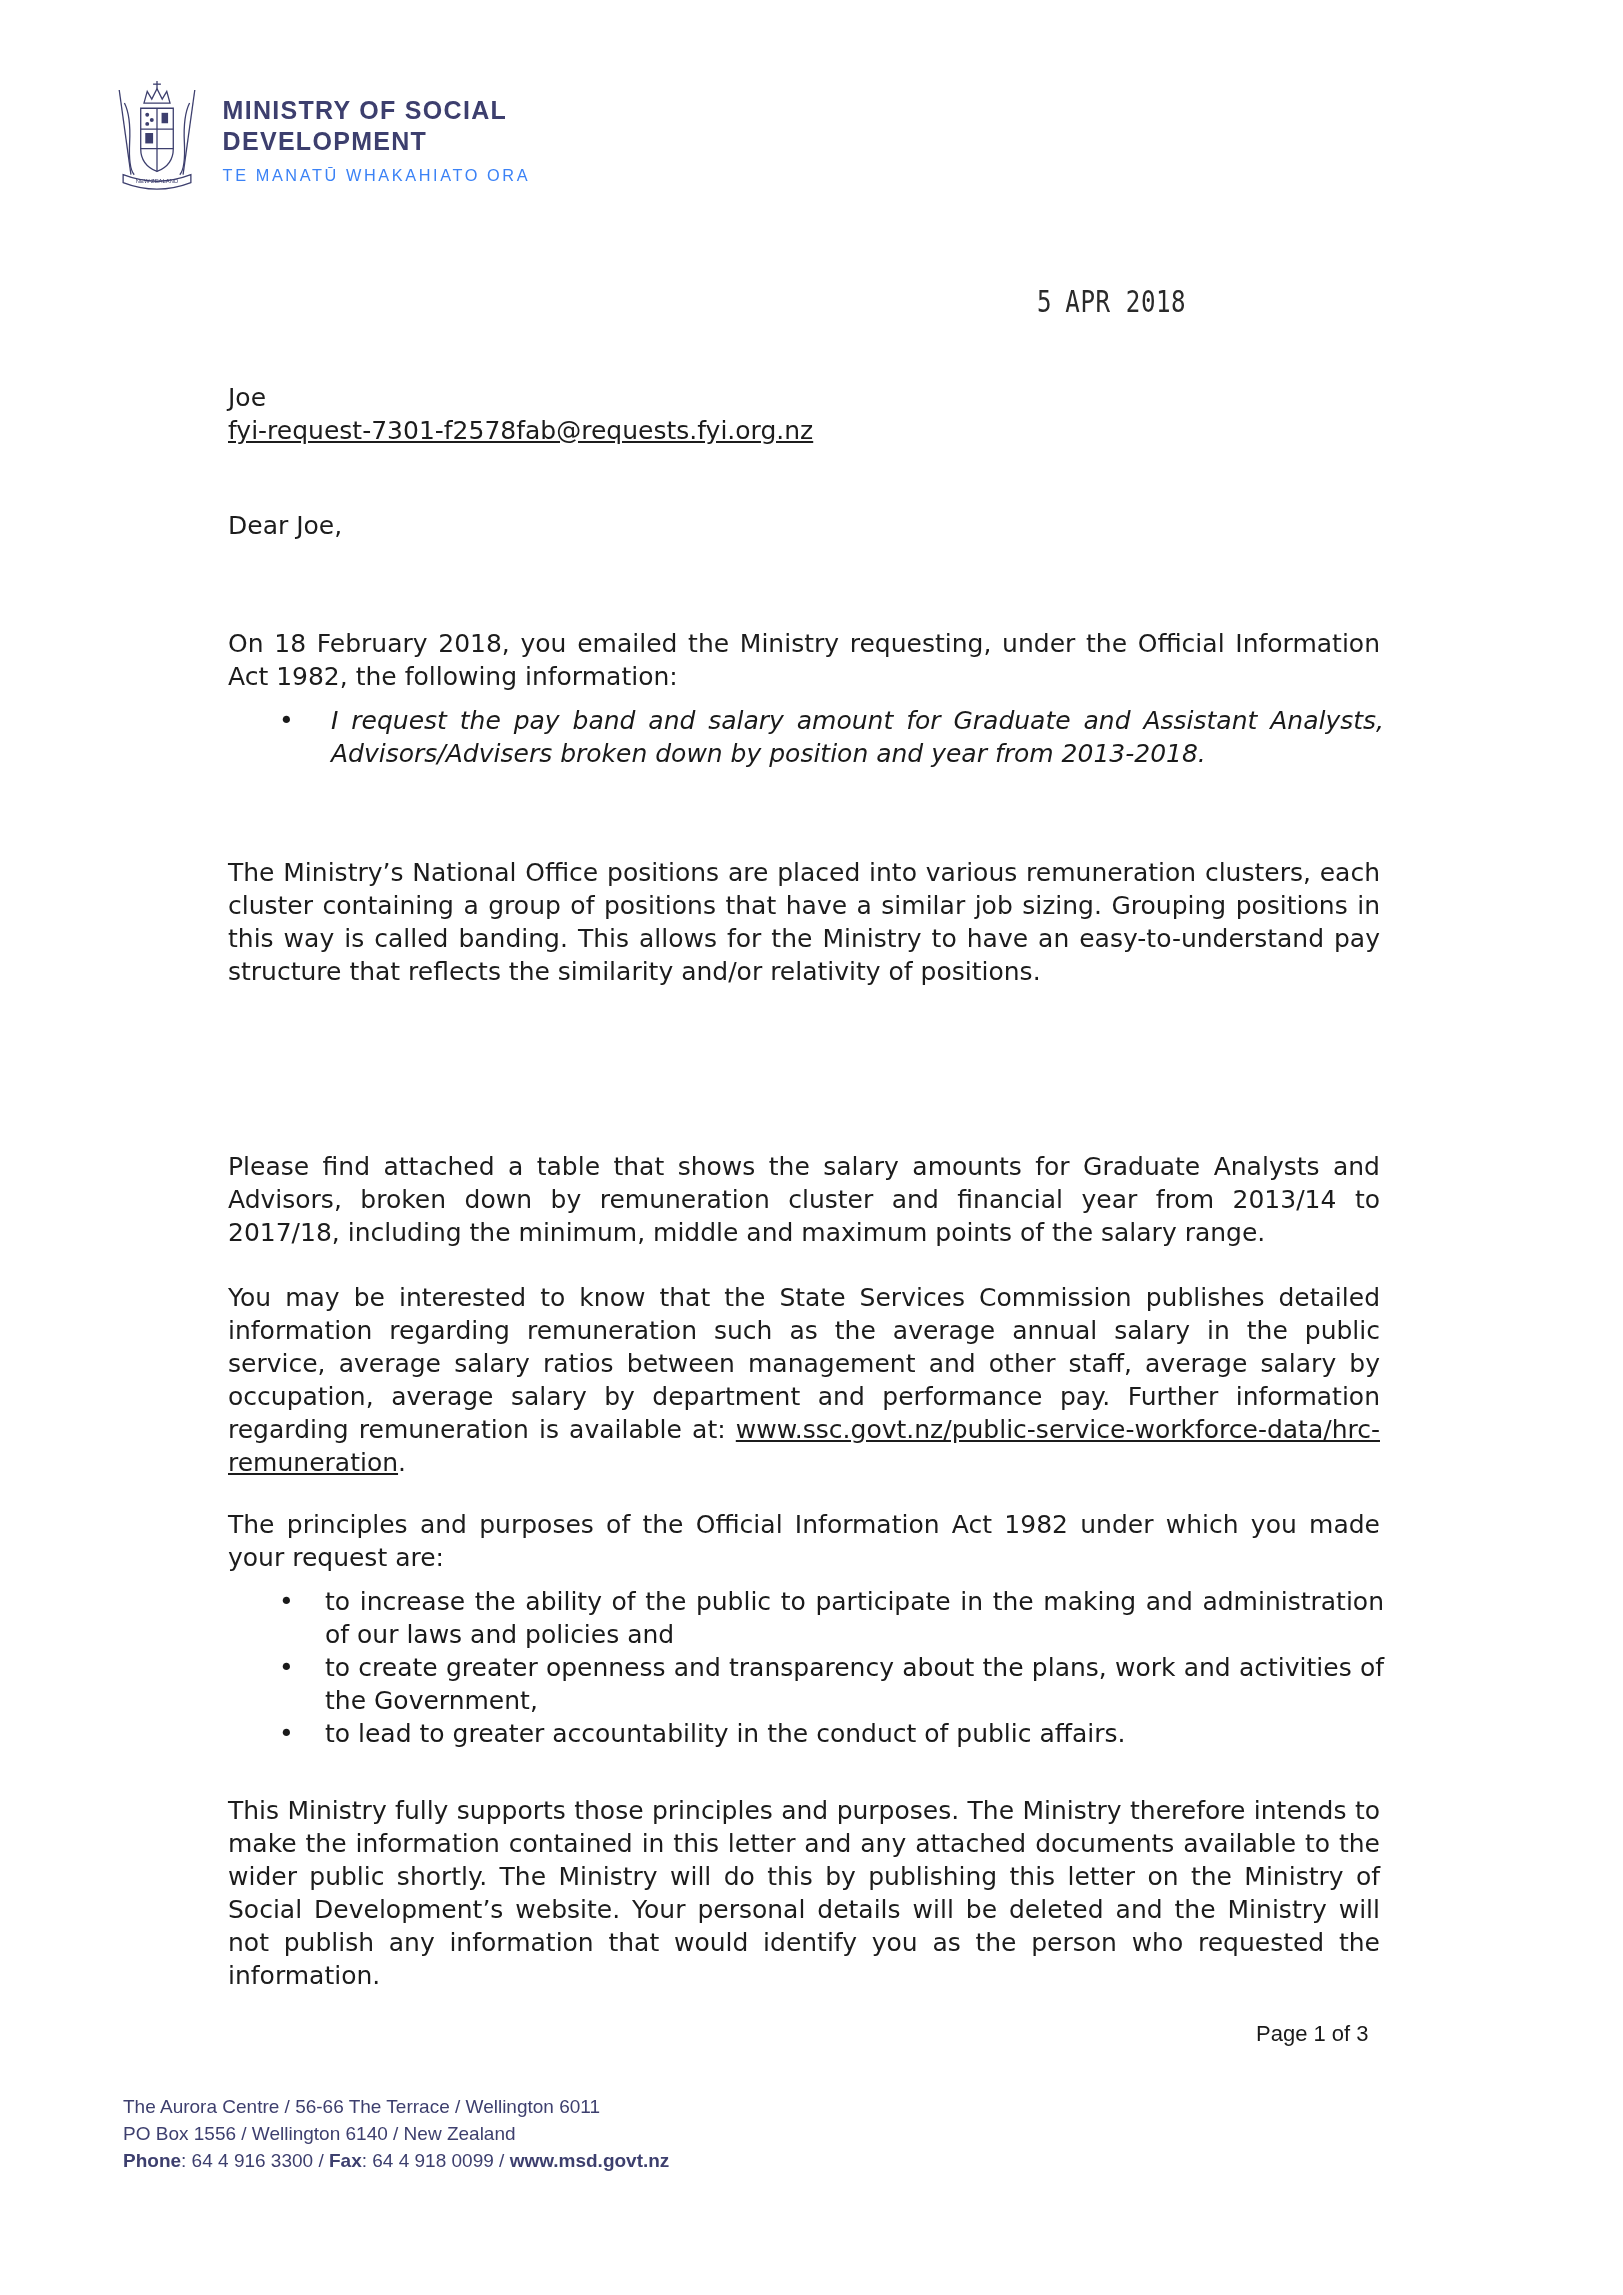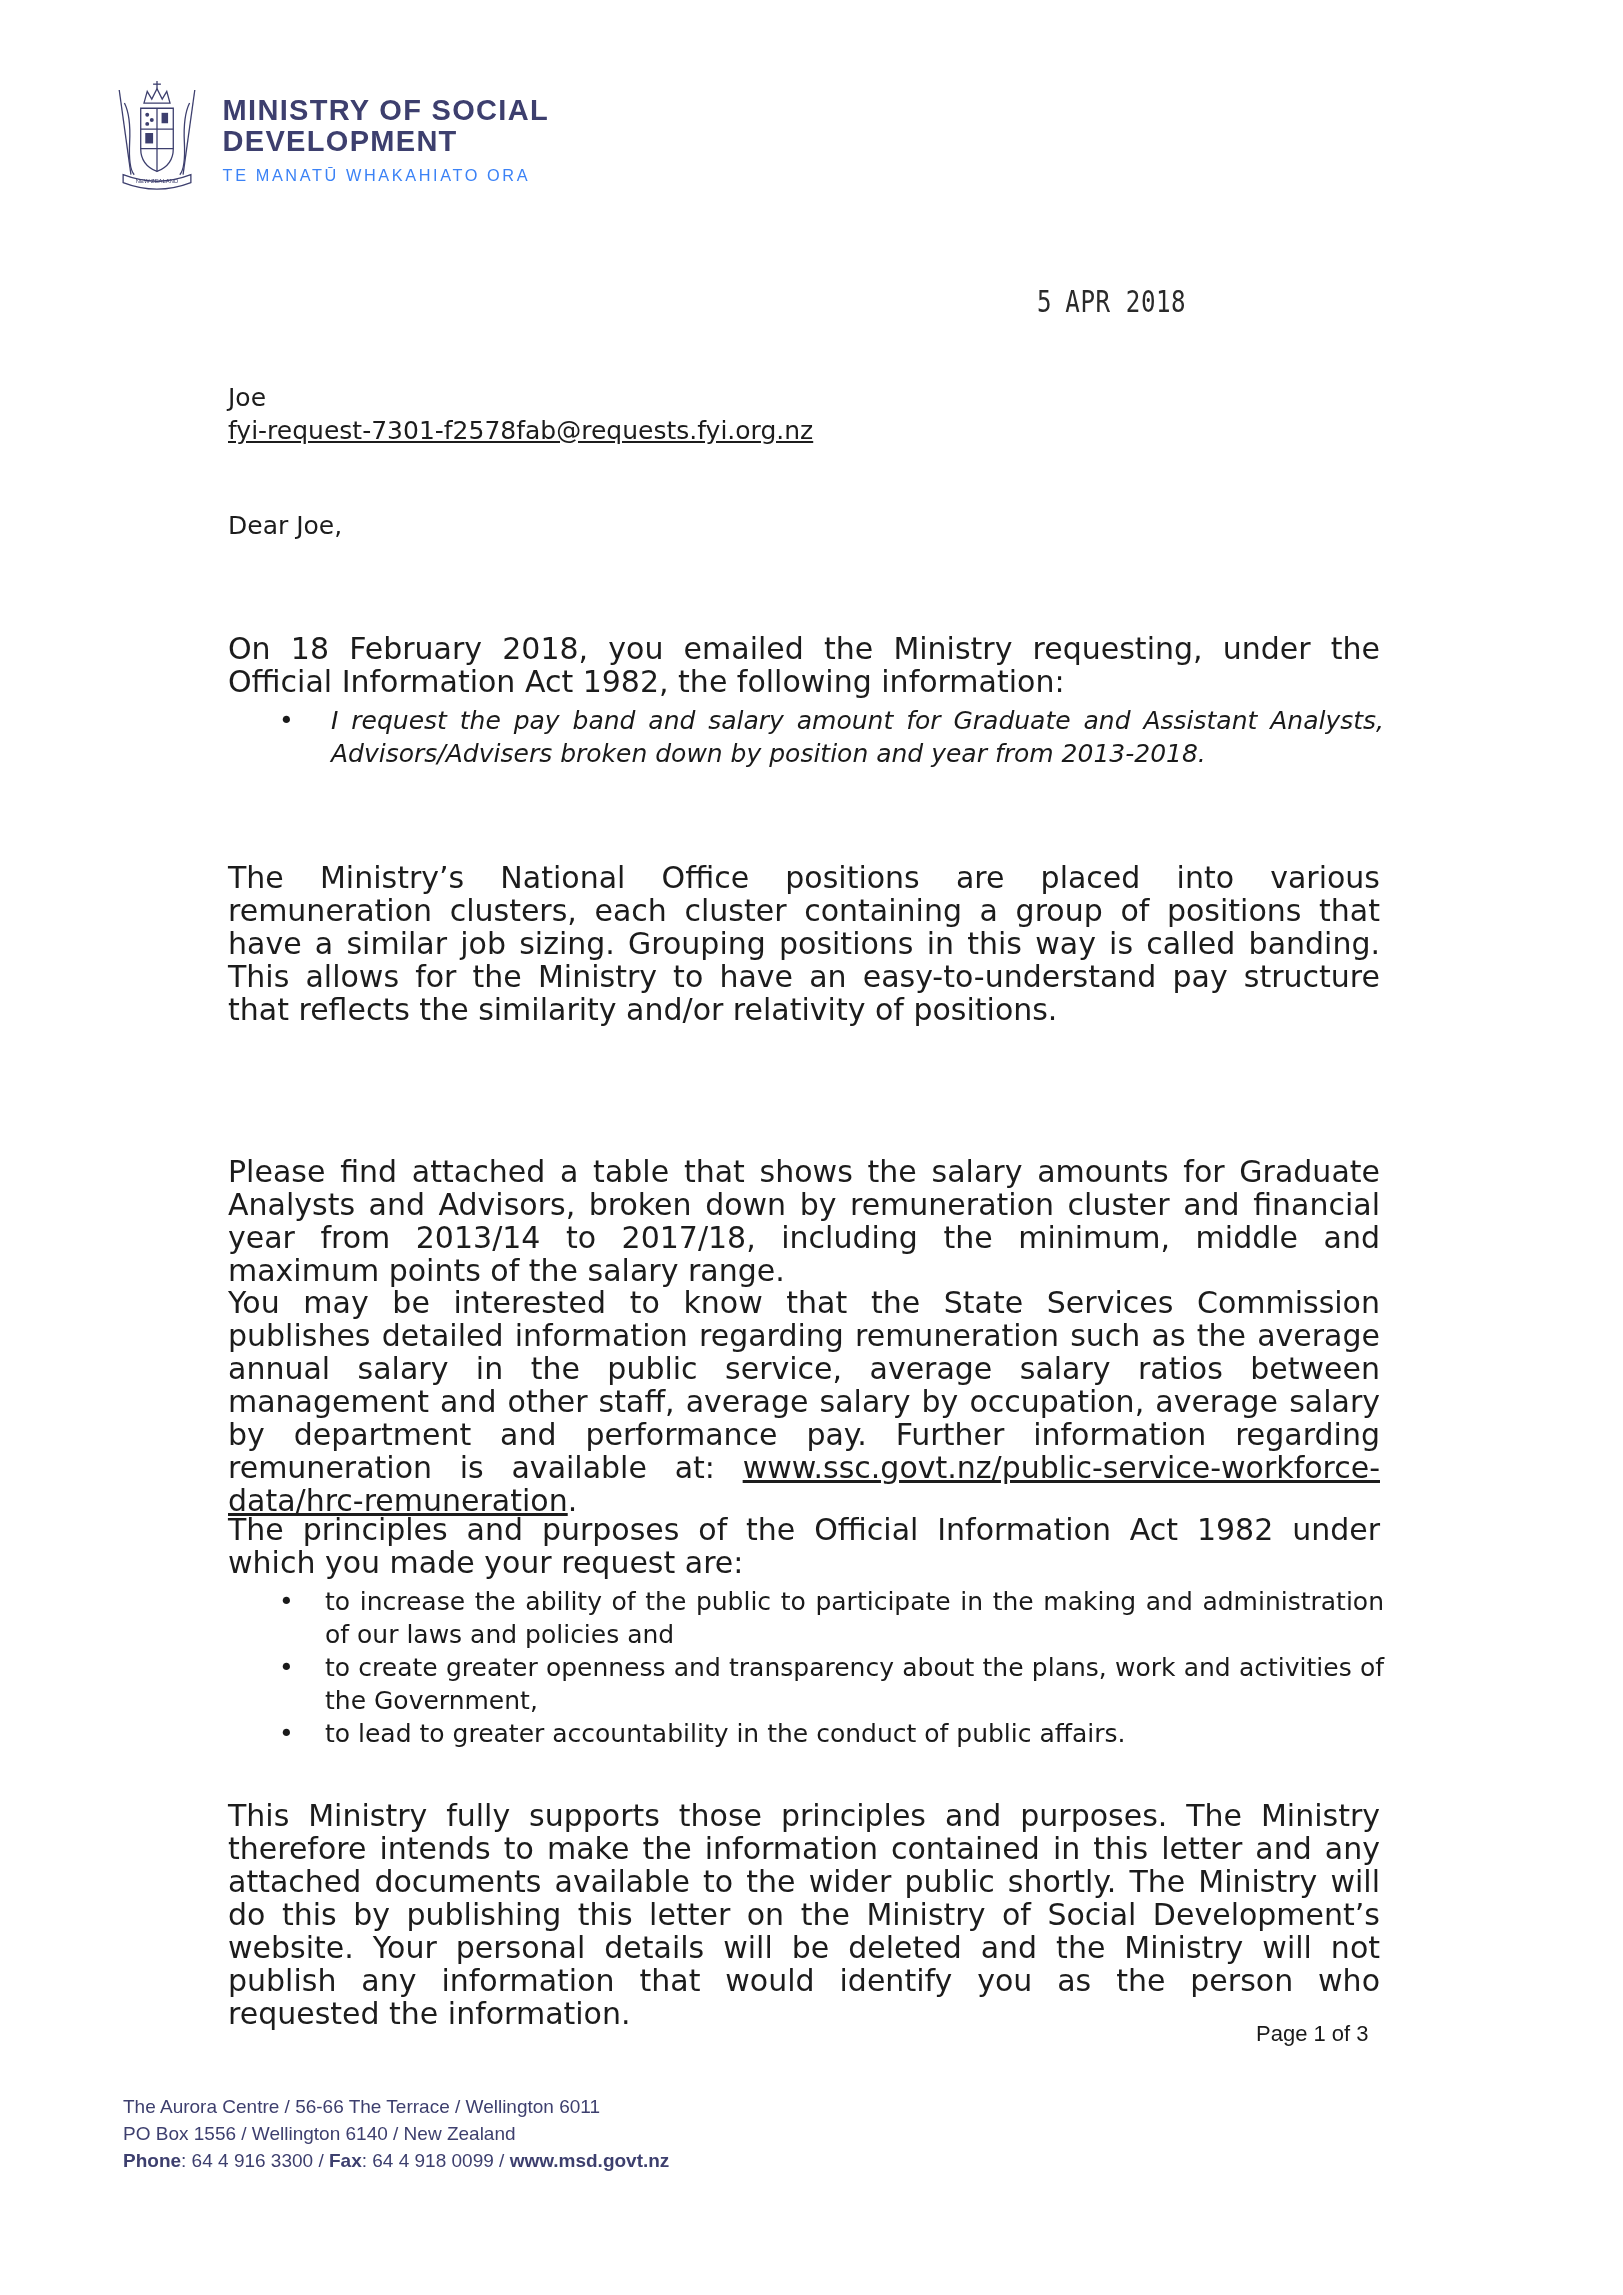--- a/index.html
+++ b/index.html
@@ -4,34 +4,34 @@
 <style>
   html, body { margin: 0; padding: 0; background: #ffffff; }
   body { width: 1623px; height: 2295px; position: relative; overflow: hidden;
          font-family: "DejaVu Sans", sans-serif; color: #1a1a1a; }
   .page { position: absolute; left: 0; top: 0; width: 1623px; height: 2295px; }
 
   
   .letterhead { position: absolute; left: 111px; top: 77px; display: flex; align-items: flex-start; }
   .crest { width: 92px; height: 114px; }
   .org { margin-left: 19.6px; margin-top: 18.3px; color: #3d3f6e; }
-  .org-name { font-family: "Liberation Sans", sans-serif; font-weight: bold; font-size: 29px; line-height: 31px; letter-spacing: 1.3px; }
+  .org-name { font-family: "Liberation Sans", sans-serif; font-weight: bold; font-size: 25px; line-height: 31px; letter-spacing: 1.3px; }
   .org-sub { font-family: "Liberation Sans", sans-serif; font-size: 16.3px; letter-spacing: 2.6px; margin-top: 9.2px; color: #3b82f6; }
 
   
   .date-stamp { position: absolute; left: 1037px; top: 283px; font-family: "DejaVu Sans Mono", monospace;
                 font-size: 31px; color: #2a2a2a; letter-spacing: 0.7px; transform: scaleX(0.78); transform-origin: left top; }
   .date-stamp .day { margin-right: 17px; }
 
   
   .body { position: absolute; left: 228px; width: 1152px; font-size: 25px; line-height: 33px; color: #1c1c1c; }
   .addressee { top: 381px; }
   .addressee a { color: #1c1c1c; text-decoration: underline; }
   .salutation { top: 509px; }
-  .para { position: absolute; left: 228px; width: 1152px; font-size: 30px; line-height: 33px; text-align: justify; color: #1c1c1c; }
+  .para { position: absolute; left: 228px; width: 1152px; font-size: 25px; line-height: 33px; text-align: justify; color: #1c1c1c; }
   .para a { color: #1c1c1c; text-decoration: underline; }
 
   .bullets { position: absolute; left: 275px; width: 1105px; font-size: 25px; line-height: 33px; margin: 4px; padding: 0; list-style: none; }
   .bullets li { position: relative; padding-left: 52px; text-align: justify; }
   .bullets li::before { content: "•"; position: absolute; left: 0; top: 0; }
   .italic { font-style: italic; }
 
   .page-num { position: absolute; left: 1256px; top: 2021px; font-family: "Liberation Sans", sans-serif; font-size: 22px; color: #1a1a1a; }
 
   .footer { position: absolute; left: 123px; top: 2093px; font-family: "Liberation Sans", sans-serif; font-size: 19px; line-height: 27px; color: #3d3f6e; }

